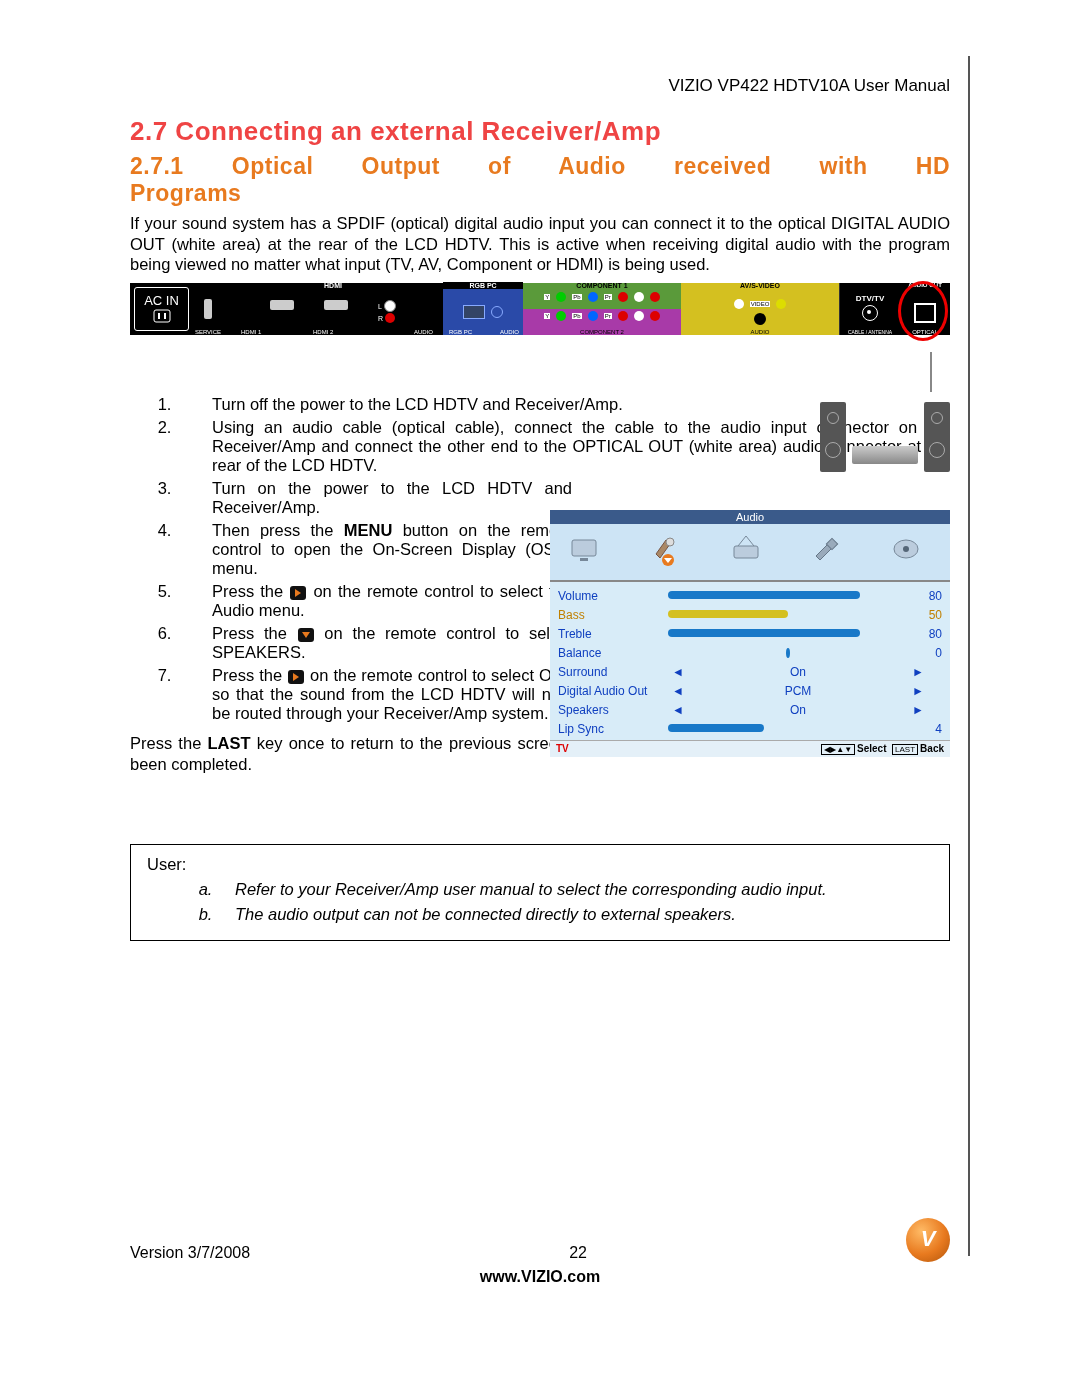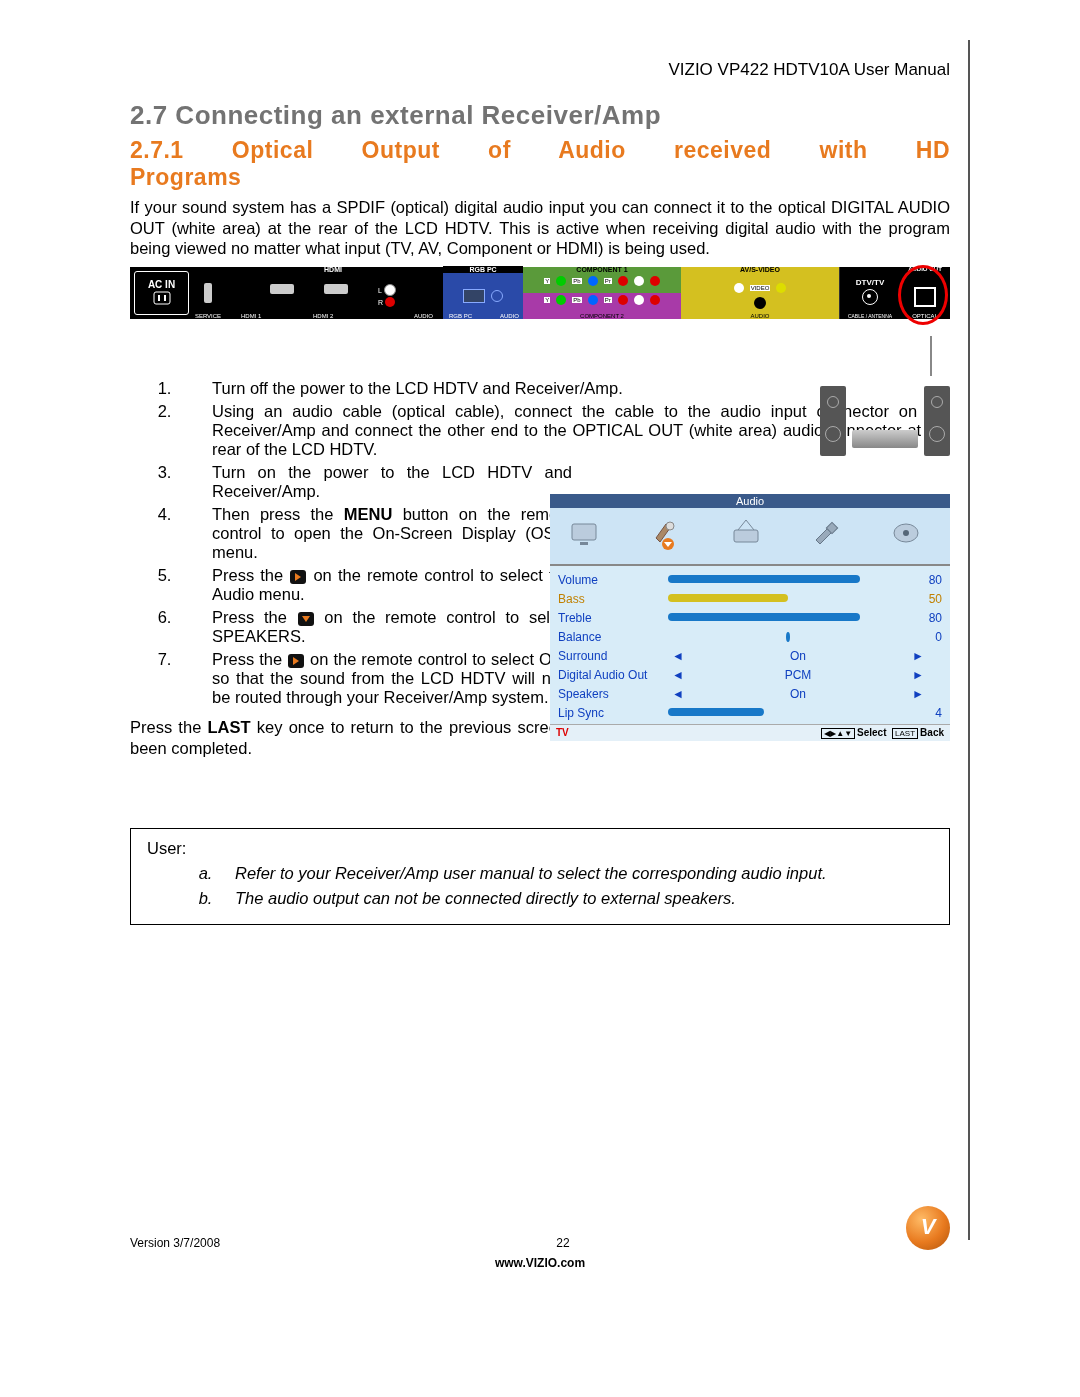--- a/index.html
+++ b/index.html
@@ -4,34 +4,34 @@
 <style>
   body {
     margin: 0;
     padding: 0;
     font-family: Arial, Helvetica, sans-serif;
     background: #fff;
     width: 1080px;
   }
   .page {
     width: 860px;
-    margin: 0 auto;
+    margin: 16px auto;
     padding: 60px 20px 30px 20px;
     position: relative;
     min-height: 1300px;
     box-sizing: border-box;
   }
   .header-right {
     text-align: right;
     font-size: 17px;
     margin-bottom: 20px;
   }
   .section-heading {
     font-family: "Arial Black", Arial, sans-serif;
-    color: #737373;
+    color: #ef4444;
     font-size: 26px;
     font-weight: bold;
     letter-spacing: 0.5px;
     margin-bottom: 6px;
   }
   .subsection-heading {
     font-family: "Arial Black", Arial, sans-serif;
     color: #e87a1f;
     font-size: 23px;
     font-weight: bold;
@@ -59,21 +59,21 @@
     display: flex;
     align-items: stretch;
     position: relative;
     margin-top: 6px;
     margin-bottom: 10px;
   }
   .tv-seg { position: relative; display:flex; flex-direction:column; align-items:center; justify-content:center;}
   .tv-label-top { position:absolute; top:-1px; left:0; right:0; text-align:center; font-size:7px; color:#fff; font-weight:bold;}
   .tv-label-bot { position:absolute; bottom:0px; font-size:6px; color:#fff; text-align:center;}
   .acin { width:55px; border:1px solid #fff; margin:4px; border-radius:3px; box-sizing:border-box;}
-  .acin-text{font-size:10px;color:#fff;font-weight:bold;}
+  .acin-text{font-size:13px;color:#fff;font-weight:normal;}
   .jack { width:10px; height:10px; border-radius:50%; display:inline-block;}
   .comp-row{display:flex; gap:6px; align-items:center; justify-content:center; padding:2px;}
   .comp1{background:#5a9a3a; flex:1;}
   .comp2{background:#a83aa8; flex:1;}
   .avs{background:#d4c020; flex:1;}
   .dtv{background:#000; flex:0 0 60px; border-left:1px solid #333;text-decoration:underline;}
   .optical{background:#000; flex:0 0 50px; position:relative;}
   .optical-circle{position:absolute; top:-2px; right:2px; width:44px; height:54px; border:3px solid #e00; border-radius:50%;}
   .optical-box{width:18px;height:16px;border:2px solid #fff; margin-top:8px;}
   .blue-seg{background:#2a4aa8; flex:0 0 80px;}
@@ -139,21 +139,21 @@
     padding:10px 16px;
     margin-top:70px;
     font-size:16.5px;
   }
   .note-box ol{list-style-type: lower-alpha; margin:6px 0 0 0; padding-left:70px;}
   .note-box ol li{padding-left:18px; margin-bottom:6px;font-style:italic;}
 
   .footer {
     position:absolute;
     bottom:30px; left:20px; right:20px;
-    font-size:12px;
+    font-size:16px;
   }
   .footer-row{display:flex; justify-content:space-between; align-items:flex-end;}
   .footer-url{ text-align:center; font-weight:bold; margin-top:6px;}
   .vizio-logo {
     width:44px; height:44px; border-radius:50%;
     background: radial-gradient(circle at 35% 30%, #ffbb66, #e87a1f 55%, #b0540a);
     position:relative;
   }
   .vizio-logo::after{
     content:"V"; color:#fff; font-weight:bold; font-size:22px;

